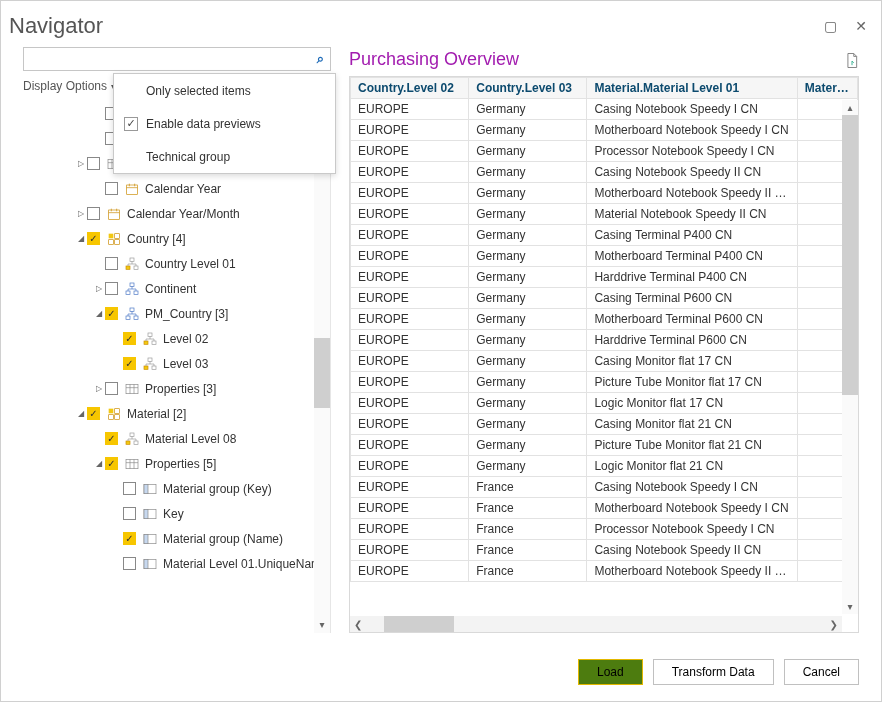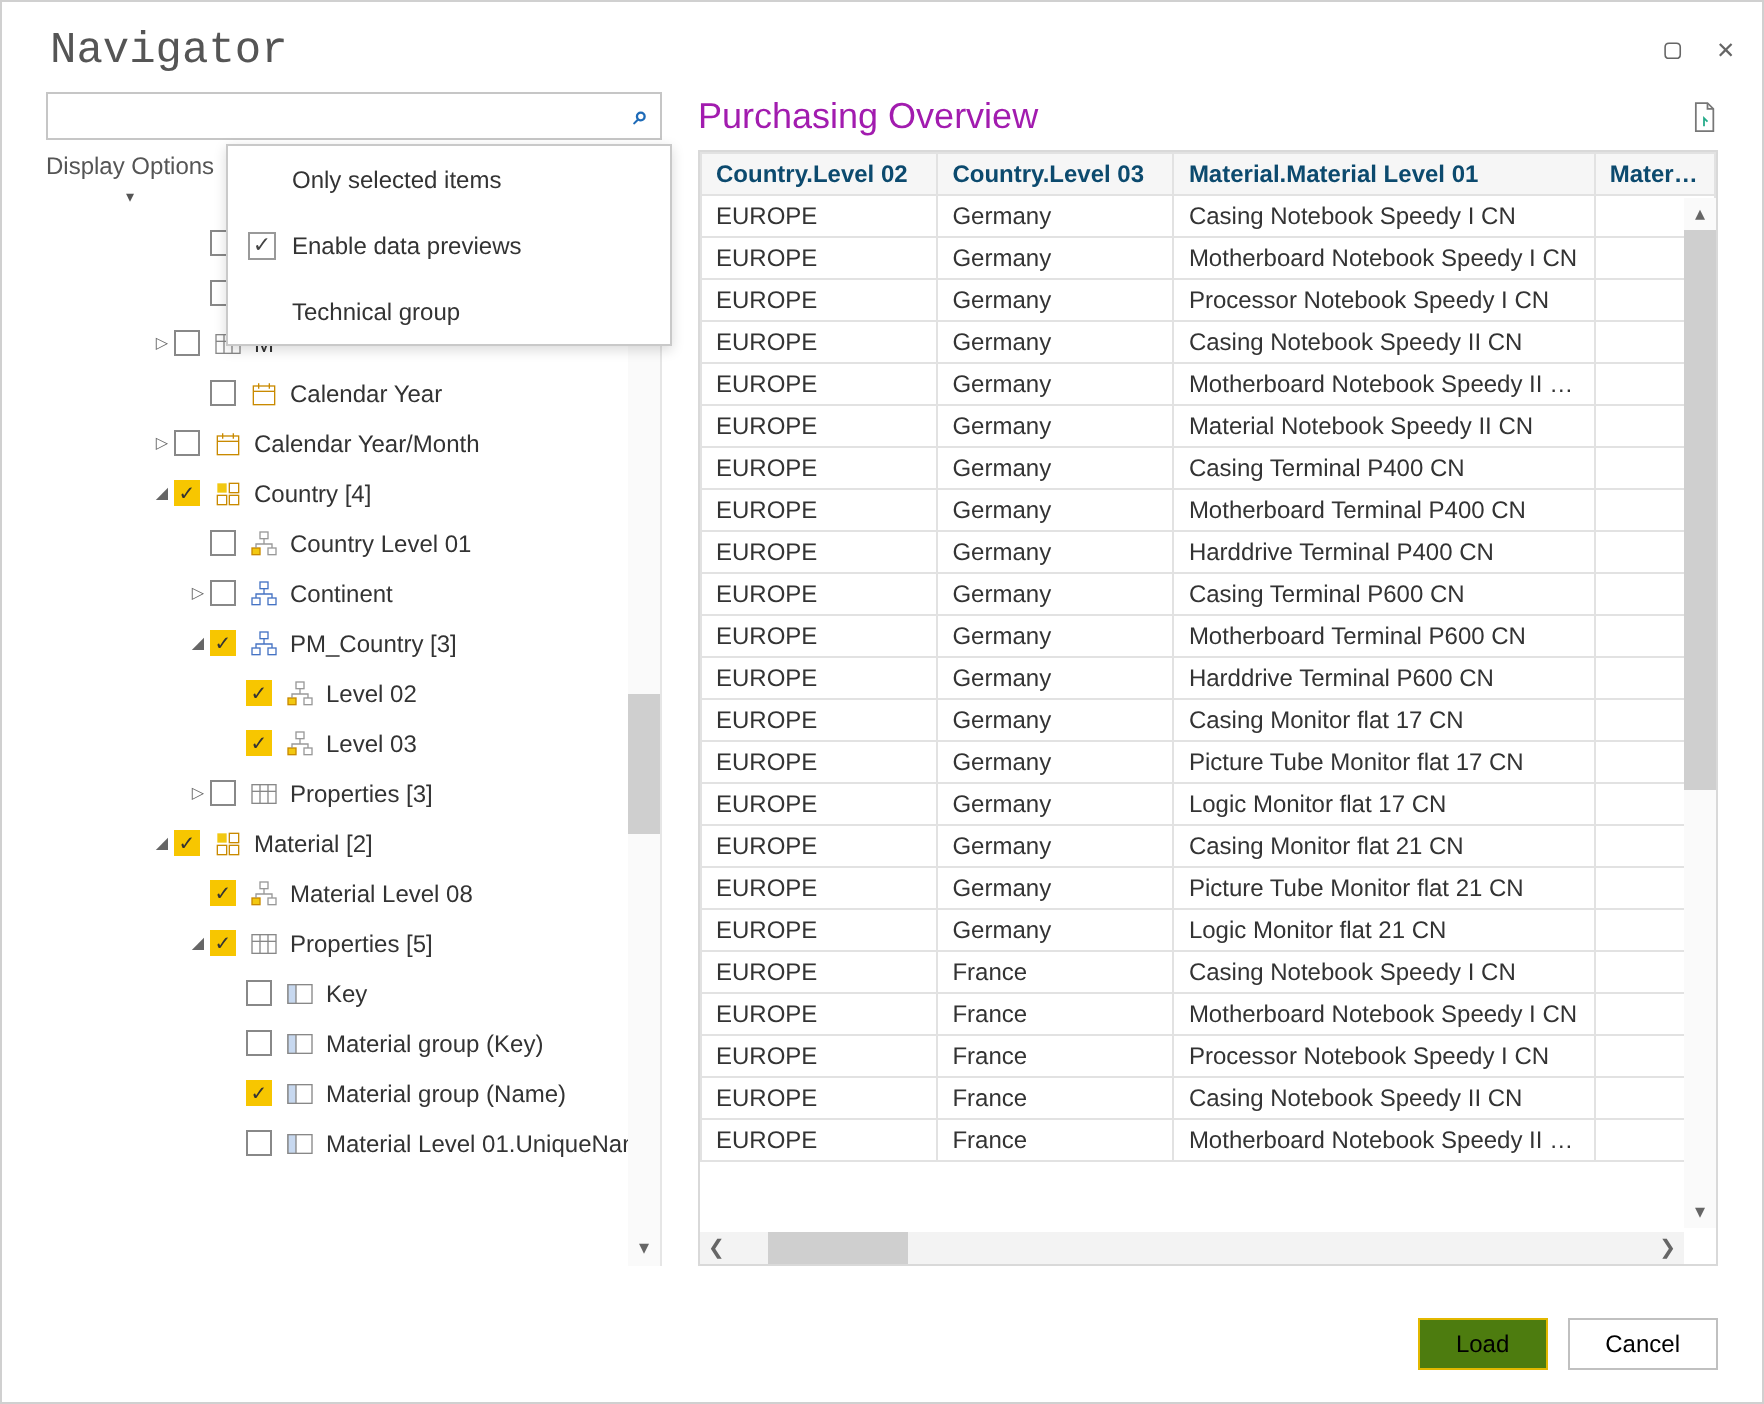--- a/index.html
+++ b/index.html
@@ -1,28 +1,28 @@
 <!DOCTYPE html>
 <html><head>
 <meta charset="utf-8">
 <style>
   * { box-sizing: border-box; }
   html, body { margin:0; padding:0; font-family: "Segoe UI", Arial, sans-serif; font-size:12px; color:#333; background:#fff; }
   .window { width:882px; height:702px; border:1px solid #d0d0d0; position:relative; display:flex; flex-direction:column; }
-  .titlebar { display:flex; align-items:center; justify-content:space-between; padding:12px 14px 8px 24px;font-family:Liberation Mono, monospace; }
+  .titlebar { display:flex; align-items:center; justify-content:space-between; padding:12px 14px 8px 8px; }
   .titlebar h1 { font-size:22px; font-weight:300; color:#555; margin:0; }
   .win-ctrls { display:flex; gap:18px; color:#666; font-size:14px; }
   .win-ctrls span { cursor:pointer; }
   .body { display:flex; flex:1; min-height:0; padding:0 22px 14px 22px; gap:18px; }
   .left-pane { width:308px; display:flex; flex-direction:column; min-height:0; }
   .search-wrap { display:flex; align-items:center; border:1px solid #c6c6c6; height:24px; padding:0 6px; }
   .search-wrap input { flex:1; border:none; outline:none; font-size:12px; height:20px; }
   .mag-icon { color:#1e6bb8; font-size:13px; font-weight:bold; }
   .opts-row { display:flex; align-items:center; justify-content:space-between; margin-top:6px; position:relative; }
-  .display-opts { color:#555; cursor:pointer; font-size:12px; display:flex; align-items:center; gap:4px;flex-direction:column; }
+  .display-opts { color:#555; cursor:pointer; font-size:12px; display:flex; align-items:center; gap:4px; }
   .display-opts .chev { font-size:8px; }
   .refresh-icon { color:#555; font-size:14px; }
   .menu-popup { position:absolute; top:-4px; left:90px; width:223px; background:#fff; border:1px solid #c9c9c9; box-shadow:0 2px 6px rgba(0,0,0,0.15); z-index:10; }
   .menu-popup .mi { display:flex; align-items:center; height:33px; padding:0 10px; gap:8px; cursor:pointer; }
   .menu-popup .chkbox { width:14px; height:14px; border:1px solid #999; display:flex; align-items:center; justify-content:center; font-size:11px; color:#444; visibility:hidden; }
   .menu-popup .mi.checked .chkbox { visibility:visible; }
   .tree { flex:1; overflow:hidden; margin-top:6px; position:relative; border-right:1px solid #e6e6e6;}
   .tree-inner { position:absolute; inset:0; overflow:hidden; }
   .tree-row { display:flex; align-items:center; height:25px; white-space:nowrap; cursor:pointer; }
   .indent { display:inline-block; }
@@ -315,33 +315,33 @@
             <div class="tree-row">
               <span class="indent" style="width: 88px;"></span>
               <span class="tw"></span>
               <span class="cb"></span>
               <span class="ic">
                 <svg viewBox="0 0 24 24">
                   <rect x="3" y="5" width="18" height="14" fill="none" stroke="#888"></rect>
                   <rect x="3" y="5" width="6" height="14" fill="#c7d8ef" stroke="#888"></rect>
                 </svg>
               </span>
+              <span class="tlabel">Material group (Key)</span>
+            </div>
+            <div class="tree-row">
+              <span class="indent" style="width: 88px;"></span>
+              <span class="tw"></span>
+              <span class="cb"></span>
+              <span class="ic">
+                <svg viewBox="0 0 24 24">
+                  <rect x="3" y="5" width="18" height="14" fill="none" stroke="#888"></rect>
+                  <rect x="3" y="5" width="6" height="14" fill="#c7d8ef" stroke="#888"></rect>
+                </svg>
+              </span>
               <span class="tlabel">Key</span>
-            </div>
-            <div class="tree-row">
-              <span class="indent" style="width: 88px;"></span>
-              <span class="tw"></span>
-              <span class="cb"></span>
-              <span class="ic">
-                <svg viewBox="0 0 24 24">
-                  <rect x="3" y="5" width="18" height="14" fill="none" stroke="#888"></rect>
-                  <rect x="3" y="5" width="6" height="14" fill="#c7d8ef" stroke="#888"></rect>
-                </svg>
-              </span>
-              <span class="tlabel">Material group (Key)</span>
             </div>
             <div class="tree-row">
               <span class="indent" style="width: 88px;"></span>
               <span class="tw"></span>
               <span class="cb on"></span>
               <span class="ic">
                 <svg viewBox="0 0 24 24">
                   <rect x="3" y="5" width="18" height="14" fill="none" stroke="#888"></rect>
                   <rect x="3" y="5" width="6" height="14" fill="#c7d8ef" stroke="#888"></rect>
                 </svg>
@@ -549,15 +549,16 @@
           <div class="thumb"></div>
           <div class="spacer"></div>
           <span class="ar">❯</span>
         </div>
       </div>
     </div>
   </div>
 
   <div class="footer">
     <button class="btn primary">Load</button>
+    <button class="btn">Transform Data</button>
     <button class="btn">Cancel</button>
   </div>
 </div>
 
 </body></html>

